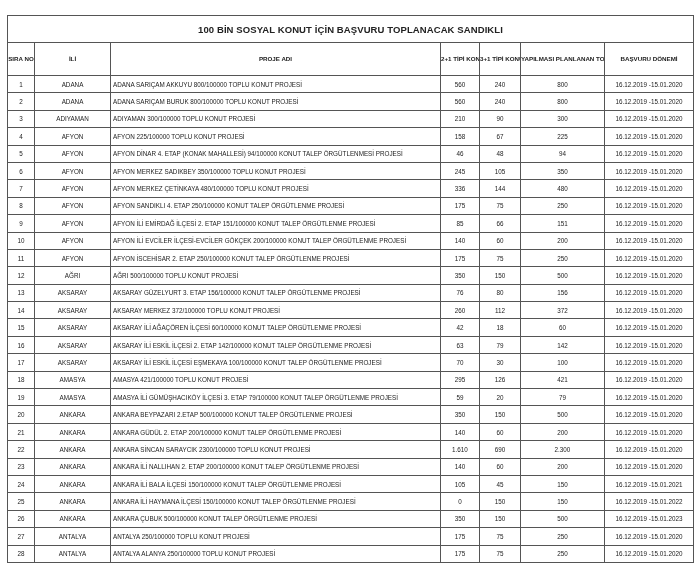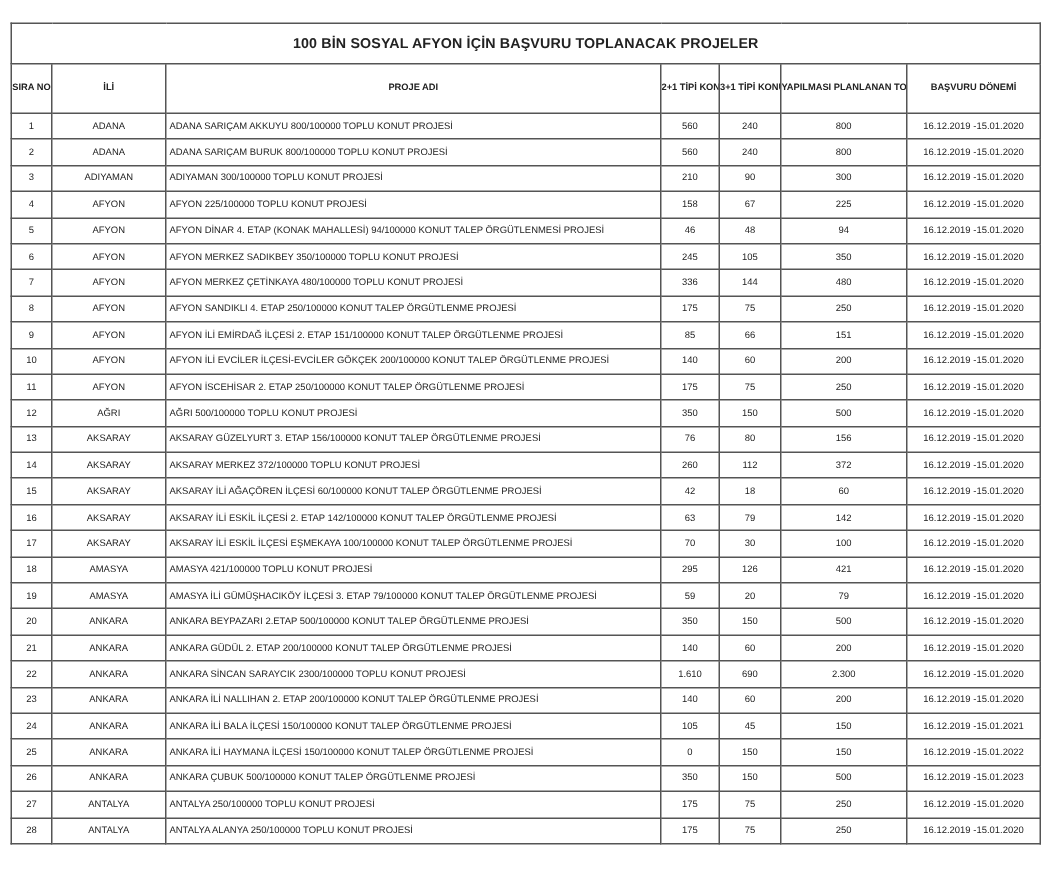--- a/index.html
+++ b/index.html
@@ -23,21 +23,21 @@
     <col class="c-no">
       <col class="c-il">
       <col class="c-proj">
       <col class="c-a">
       <col class="c-b">
       <col class="c-t">
       <col class="c-d">
   </colgroup>
   <thead>
     <tr>
-      <td colspan="7" class="title-cell">100 BİN SOSYAL AFYON İÇİN BAŞVURU TOPLANACAK PROJELER</td>
+      <td colspan="7" class="title-cell">100 BİN SOSYAL KONUT İÇİN BAŞVURU TOPLANACAK SANDIKLI</td>
     </tr>
     <tr class="head">
       <th>SIRA NO</th>
       <th>İLİ</th>
       <th>PROJE ADI</th>
       <th>2+1 TİPİ KONUT ADEDİ</th>
       <th>3+1 TİPİ KONUT ADEDİ</th>
       <th>YAPILMASI PLANLANAN TOPLAM KONUT ADEDİ</th>
       <th>BAŞVURU DÖNEMİ</th>
     </tr>

